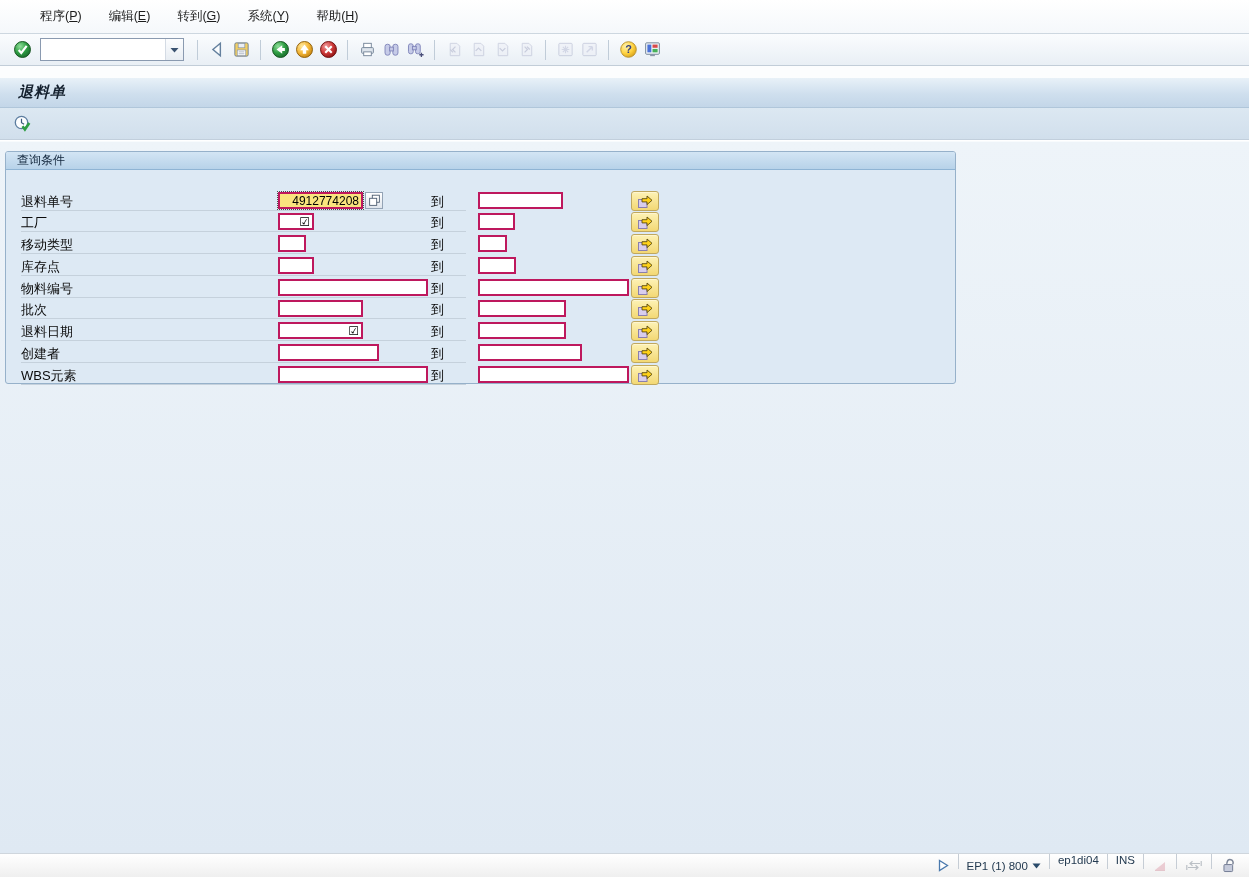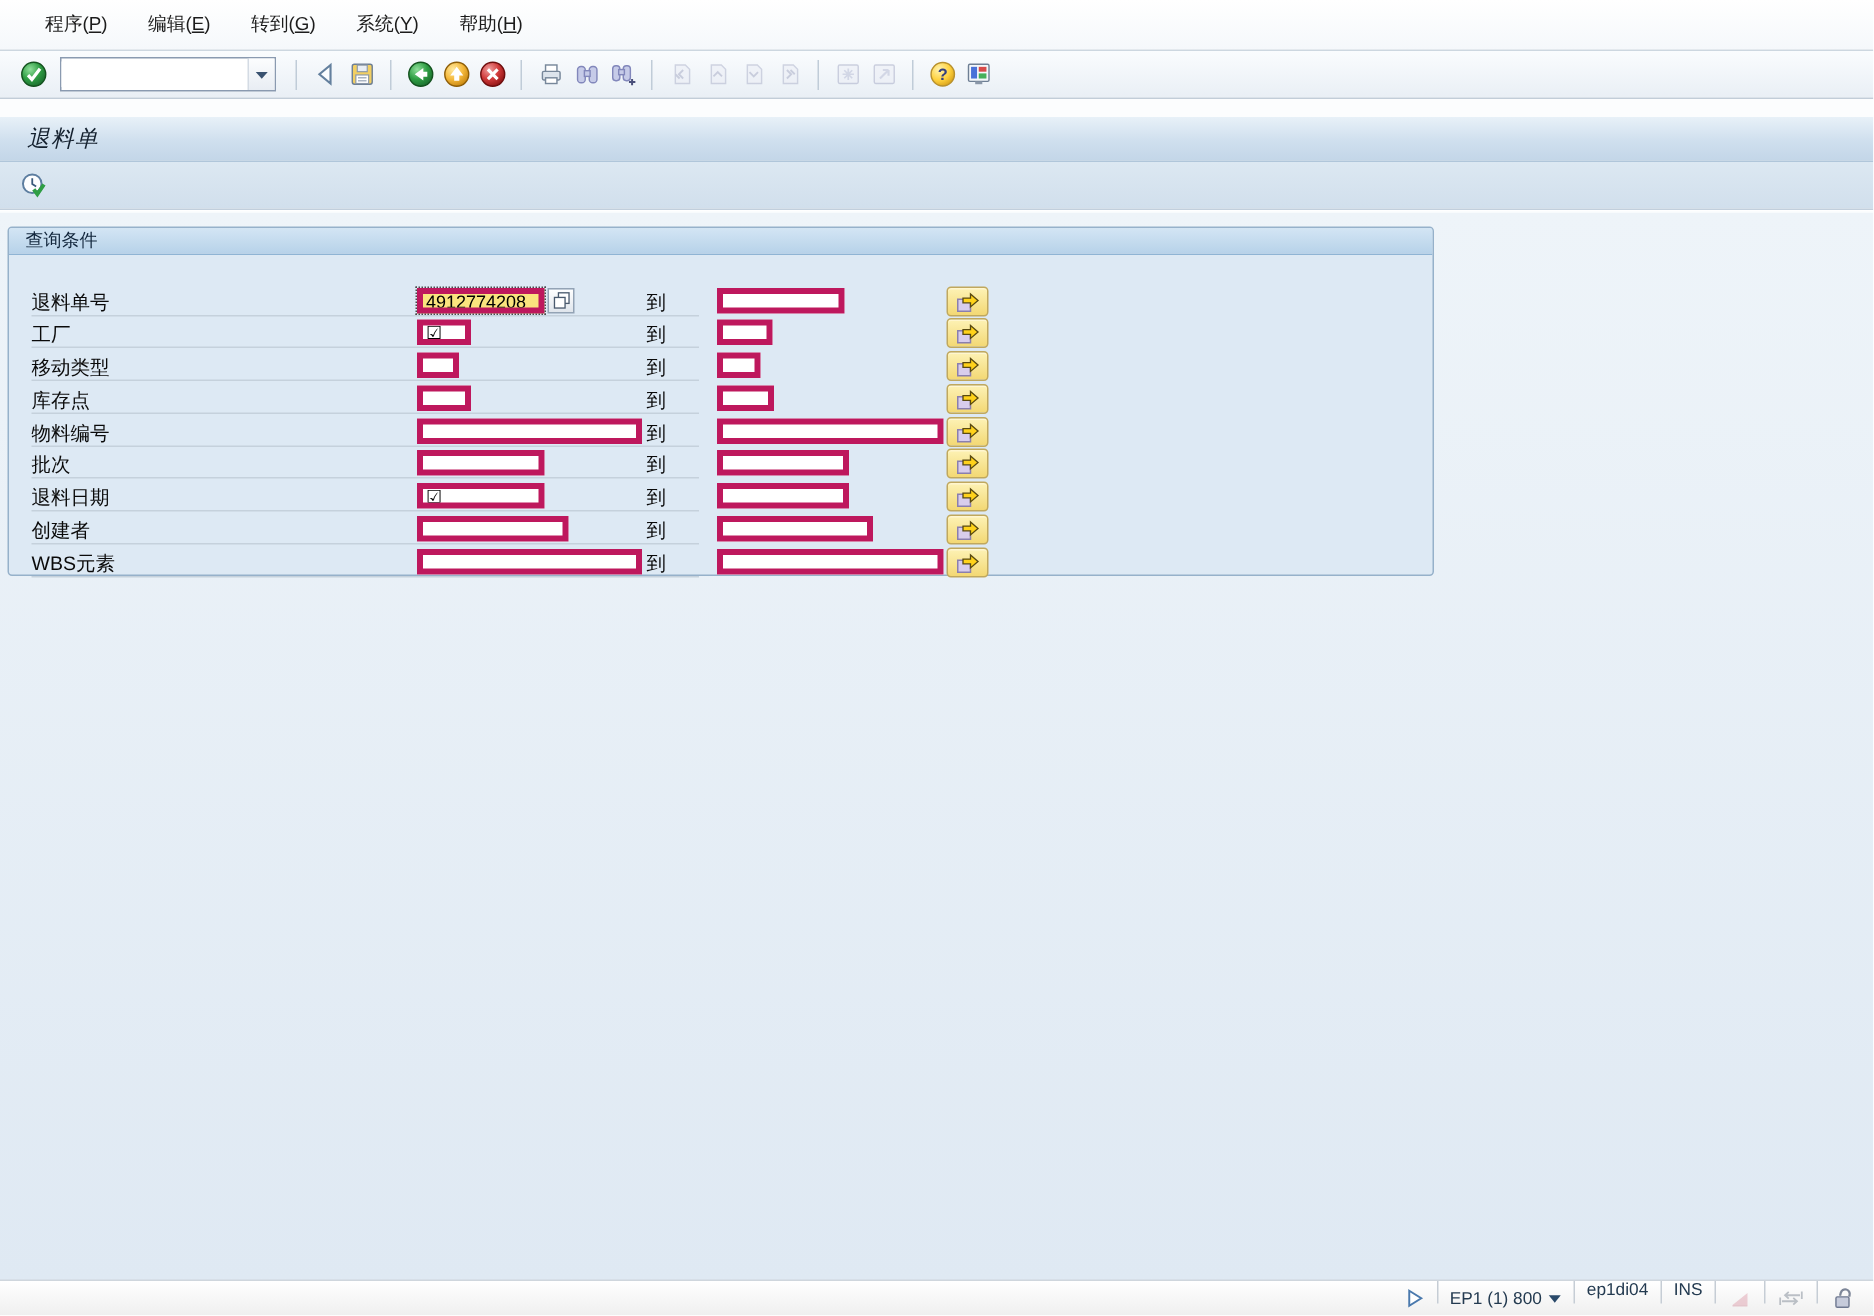--- a/index.html
+++ b/index.html
@@ -1,60 +1,60 @@
 <!DOCTYPE html>
 <html><head>
 <meta charset="utf-8">
 <style>
   html,body{margin:0;padding:0;background:#fff;}
   .window{position:relative;width:1249px;height:877px;overflow:hidden;
           font-family:"Liberation Sans","DejaVu Sans",sans-serif;color:#1a1a1a;background:#fff;}
   
   .menubar{position:absolute;left:0;top:0;width:100%;height:34px;
            background:linear-gradient(#ffffff,#f5f8fb);border-bottom:1px solid #cdd7e0;
-           display:flex;align-items:center;padding-left:30px;box-sizing:border-box;gap:27px;}
+           display:flex;align-items:center;padding-left:40px;box-sizing:border-box;gap:27px;}
   .menu-item{font-size:12.5px;color:#1c1c1c;cursor:default;white-space:nowrap;}
   .menu-item u{text-decoration:underline;}
   
   .toolbar{position:absolute;left:0;top:34px;width:100%;height:32px;
            background:linear-gradient(#fafcfe,#e9eff5);border-bottom:1px solid #c2cdd8;
            display:flex;align-items:center;padding-left:10px;box-sizing:border-box;}
   .tb-icon{width:20px;height:20px;margin:0 2px;display:flex;align-items:center;justify-content:center;flex:0 0 auto;}
   .tb-sep{width:1px;height:20px;background:#c0ccd8;margin:0 7px;flex:0 0 auto;}
   .disabled{opacity:.55;}
   .command-wrap{position:relative;width:142px;height:21px;margin:0 6px 0 6px;
                 border:1px solid #8a9ab0;background:#fff;display:flex;align-items:center;flex:0 0 auto;}
   .command-wrap input{border:none;outline:none;width:118px;height:17px;font-size:12px;padding:0 3px;
                       font-family:"Liberation Sans","DejaVu Sans",sans-serif;}
   .command-drop{width:18px;height:100%;display:flex;align-items:center;justify-content:center;
                 border-left:1px solid #d4dbe4;background:linear-gradient(#fcfdfe,#e8edf3);}
   
   .gapband{position:absolute;left:0;top:66px;width:100%;height:12px;background:#fcfdfe;}
   .titlebar{position:absolute;left:0;top:78px;width:100%;height:30px;
             background:linear-gradient(#e8f1f8,#cfdfee 55%,#c3d6e8);border-bottom:1px solid #b0c6da;
             display:flex;align-items:center;padding-left:18px;box-sizing:border-box;}
-  .title-text{font-size:15px;font-weight:normal;font-style:italic;letter-spacing:1px;color:#14202e;}
+  .title-text{font-size:15px;font-weight:bold;font-style:italic;letter-spacing:1px;color:#14202e;}
   
   .apptoolbar{position:absolute;left:0;top:108px;width:100%;height:32px;
               background:linear-gradient(#dce8f2,#d1dfec);border-bottom:1px solid #c2cfdc;
               display:flex;align-items:center;padding-left:11px;box-sizing:border-box;}
   
   .content{position:absolute;left:0;top:141px;width:100%;height:712px;
            background:linear-gradient(#eef4f9,#dfe9f3);border-top:1px solid #f8fbfd;}
   .groupbox{position:absolute;left:5px;top:9px;width:949px;height:231px;
             background:#dde9f4;border:1px solid #96b1ca;border-radius:3px;}
   .groupbox-header{height:17px;background:linear-gradient(#d3e5f4,#b7d2e9);
                    border-bottom:1px solid #8fb4d4;border-radius:2px 2px 0 0;
                    display:flex;align-items:center;padding-left:11px;font-size:12px;color:#10243a;}
   .groupbox-body{position:relative;width:100%;height:213px;}
   .frow-label{position:absolute;font-size:13px;color:#0a0a0a;white-space:nowrap;text-align:right;}
   .frow-line{position:absolute;height:1px;background:#c5d1dc;left:15px;width:445px;}
-  .sap-input{position:absolute;height:17px;border:4px solid #be185d;background:#fff;
+  .sap-input{position:absolute;height:17px;border:2px solid #be185d;background:#fff;
              font-size:12px;padding:0 2px;box-sizing:border-box;
-             font-family:"Liberation Sans","DejaVu Sans",sans-serif;color:#000;}
+             font-family:"Liberation Sans","DejaVu Sans",sans-serif;color:#000;text-align:right;}
   .sap-input.focused{background:#fae47e;outline:1px dotted #4a4a4a;outline-offset:0px;}
   .to-label{position:absolute;left:425px;font-size:13px;color:#0a0a0a;}
   .f4-btn{position:absolute;width:18px;height:17px;padding:0;border:1px solid #93a3b5;
           background:linear-gradient(#ffffff,#dfe5ec);display:flex;align-items:center;justify-content:center;cursor:pointer;}
   .msel-btn{position:absolute;left:625px;width:28px;height:20px;padding:0;cursor:pointer;
             background:linear-gradient(#fdf2b5,#f3d874);border:1px solid #c0a85e;border-radius:3px;
             box-shadow:inset 0 1px 0 #fff6cf;display:flex;align-items:center;justify-content:center;}
   
   .statusbar{position:absolute;left:0;top:853px;width:100%;height:24px;
              background:linear-gradient(#ffffff,#efefef);border-top:1px solid #cfd6dd;

